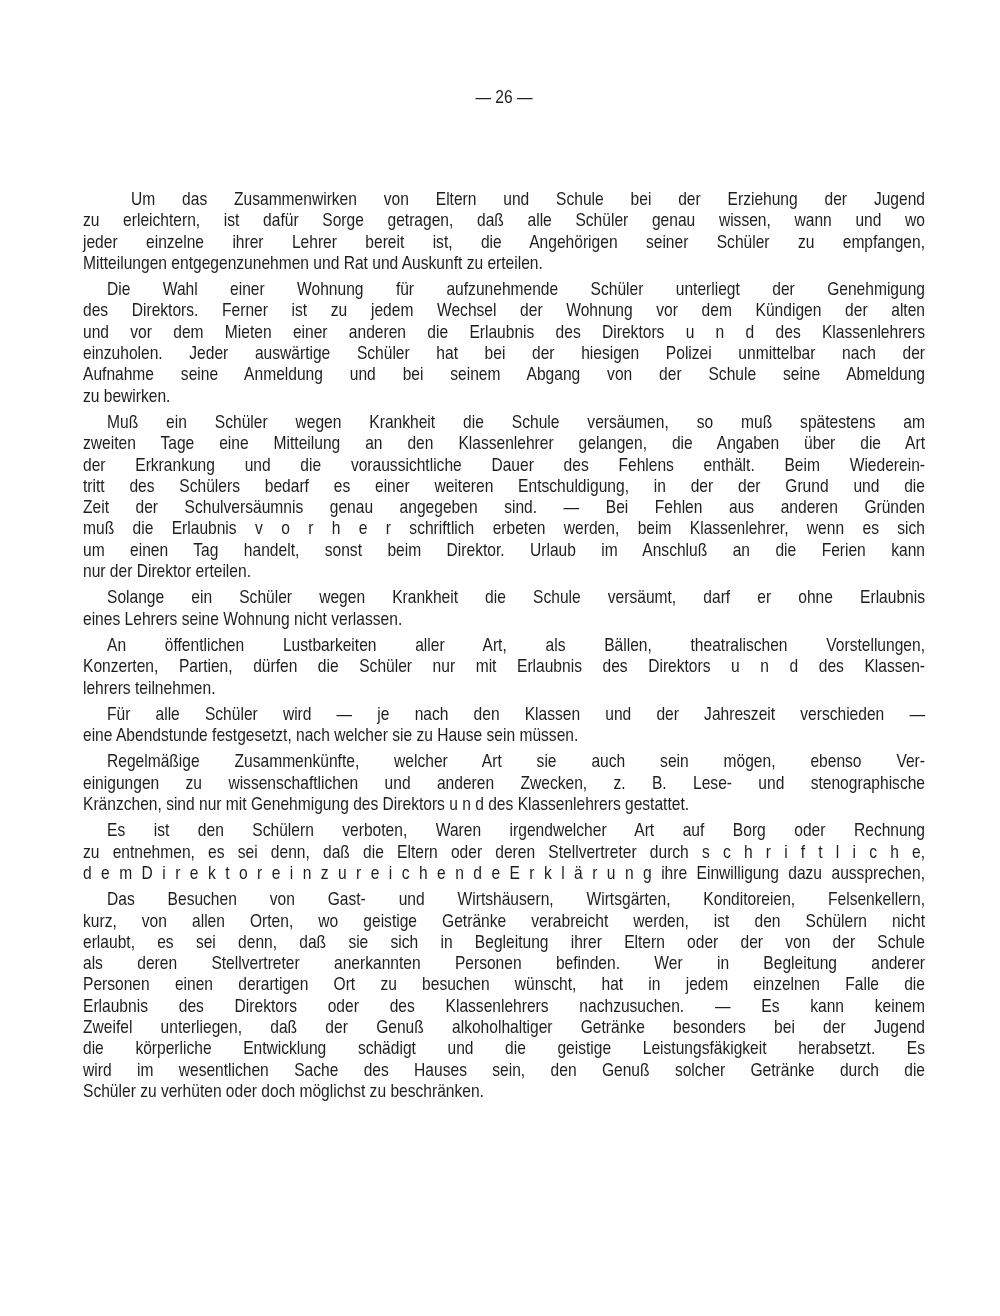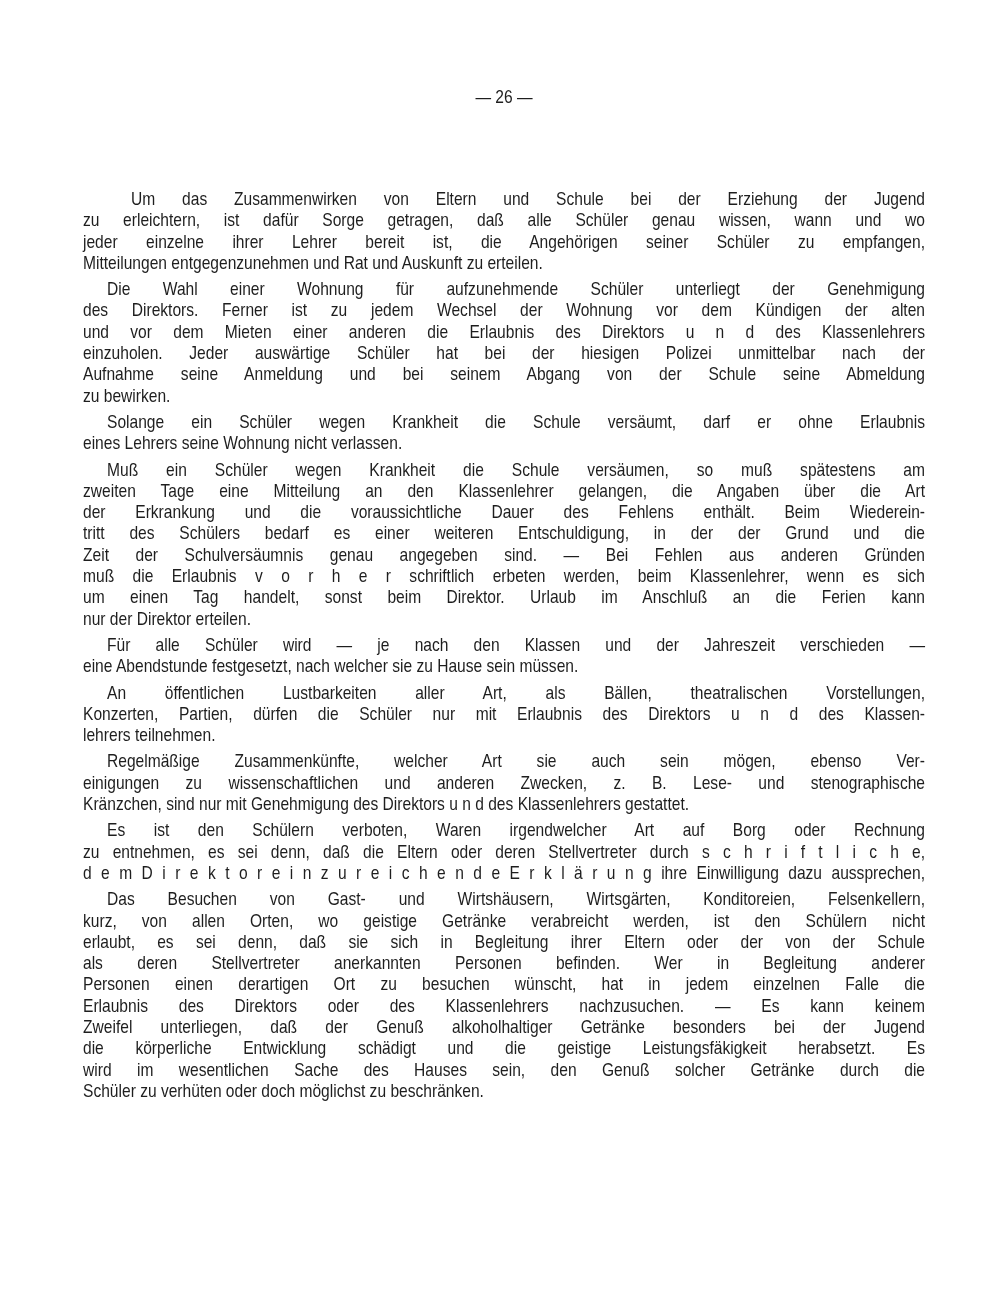--- a/index.html
+++ b/index.html
@@ -38,41 +38,41 @@
       </div>
       <div class="para">
         <span class="line" style="padding-left: 28.5px; width: 971.5px;">Die Wahl einer Wohnung für aufzunehmende Schüler unterliegt der Genehmigung</span>
         <span class="line">des Direktors. Ferner ist zu jedem Wechsel der Wohnung vor dem Kündigen der alten</span>
         <span class="line">und vor dem Mieten einer anderen die Erlaubnis des Direktors u n d des Klassenlehrers</span>
         <span class="line">einzuholen. Jeder auswärtige Schüler hat bei der hiesigen Polizei unmittelbar nach der</span>
         <span class="line">Aufnahme seine Anmeldung und bei seinem Abgang von der Schule seine Abmeldung</span>
         <span class="line last">zu bewirken.</span>
       </div>
       <div class="para">
-        <span class="line" style="padding-left: 28.5px; width: 971.5px;">Solange ein Schüler wegen Krankheit die Schule versäumt, darf er ohne Erlaubnis</span>
-        <span class="line last">eines Lehrers seine Wohnung nicht verlassen.</span>
-      </div>
-      <div class="para">
         <span class="line" style="padding-left: 28.5px; width: 971.5px;">Muß ein Schüler wegen Krankheit die Schule versäumen, so muß spätestens am</span>
         <span class="line">zweiten Tage eine Mitteilung an den Klassenlehrer gelangen, die Angaben über die Art</span>
         <span class="line">der Erkrankung und die voraussichtliche Dauer des Fehlens enthält. Beim Wiederein-</span>
         <span class="line">tritt des Schülers bedarf es einer weiteren Entschuldigung, in der der Grund und die</span>
         <span class="line">Zeit der Schulversäumnis genau angegeben sind. — Bei Fehlen aus anderen Gründen</span>
         <span class="line">muß die Erlaubnis v o r h e r schriftlich erbeten werden, beim Klassenlehrer, wenn es sich</span>
         <span class="line">um einen Tag handelt, sonst beim Direktor. Urlaub im Anschluß an die Ferien kann</span>
         <span class="line last">nur der Direktor erteilen.</span>
       </div>
       <div class="para">
-        <span class="line" style="padding-left: 28.5px; width: 971.5px;">Für alle Schüler wird — je nach den Klassen und der Jahreszeit verschieden —</span>
-        <span class="line last">eine Abendstunde festgesetzt, nach welcher sie zu Hause sein müssen.</span>
+        <span class="line" style="padding-left: 28.5px; width: 971.5px;">Solange ein Schüler wegen Krankheit die Schule versäumt, darf er ohne Erlaubnis</span>
+        <span class="line last">eines Lehrers seine Wohnung nicht verlassen.</span>
       </div>
       <div class="para">
         <span class="line" style="padding-left: 28.5px; width: 971.5px;">An öffentlichen Lustbarkeiten aller Art, als Bällen, theatralischen Vorstellungen,</span>
         <span class="line">Konzerten, Partien, dürfen die Schüler nur mit Erlaubnis des Direktors u n d des Klassen-</span>
         <span class="line last">lehrers teilnehmen.</span>
+      </div>
+      <div class="para">
+        <span class="line" style="padding-left: 28.5px; width: 971.5px;">Für alle Schüler wird — je nach den Klassen und der Jahreszeit verschieden —</span>
+        <span class="line last">eine Abendstunde festgesetzt, nach welcher sie zu Hause sein müssen.</span>
       </div>
       <div class="para">
         <span class="line" style="padding-left: 28.5px; width: 971.5px;">Regelmäßige Zusammenkünfte, welcher Art sie auch sein mögen, ebenso Ver-</span>
         <span class="line">einigungen zu wissenschaftlichen und anderen Zwecken, z. B. Lese- und stenographische</span>
         <span class="line last">Kränzchen, sind nur mit Genehmigung des Direktors u n d des Klassenlehrers gestattet.</span>
       </div>
       <div class="para">
         <span class="line" style="padding-left: 28.5px; width: 971.5px;">Es ist den Schülern verboten, Waren irgendwelcher Art auf Borg oder Rechnung</span>
         <span class="line">zu entnehmen, es sei denn, daß die Eltern oder deren Stellvertreter durch s c h r i f t l i c h e,</span>
         <span class="line">d e m  D i r e k t o r  e i n z u r e i c h e n d e  E r k l ä r u n g ihre Einwilligung dazu aussprechen,</span>

